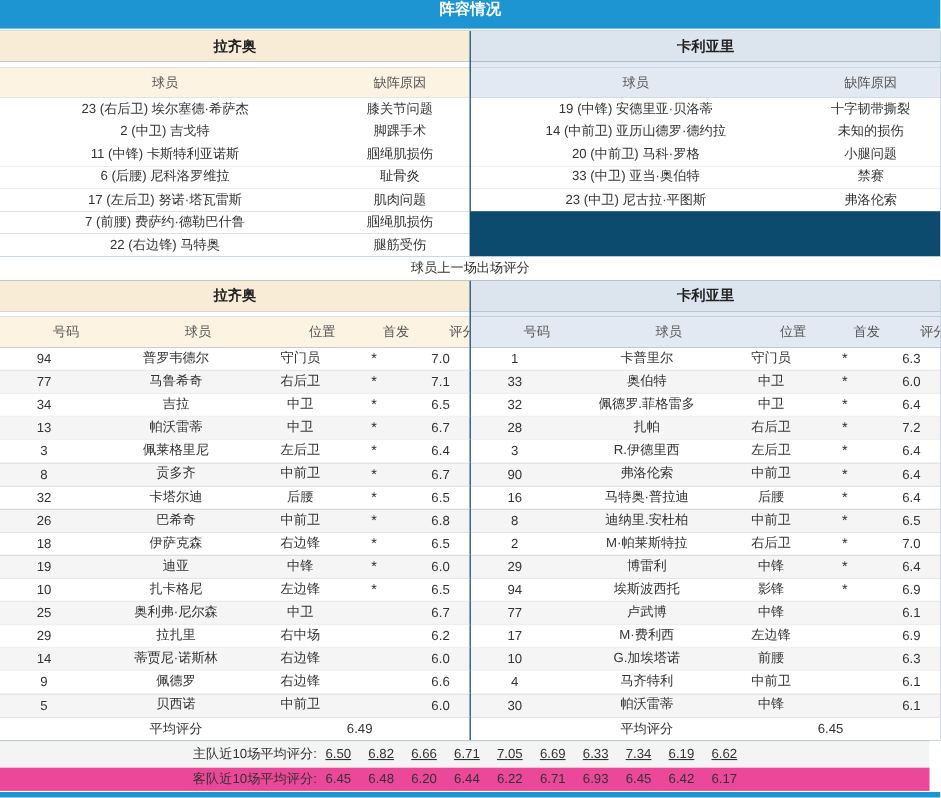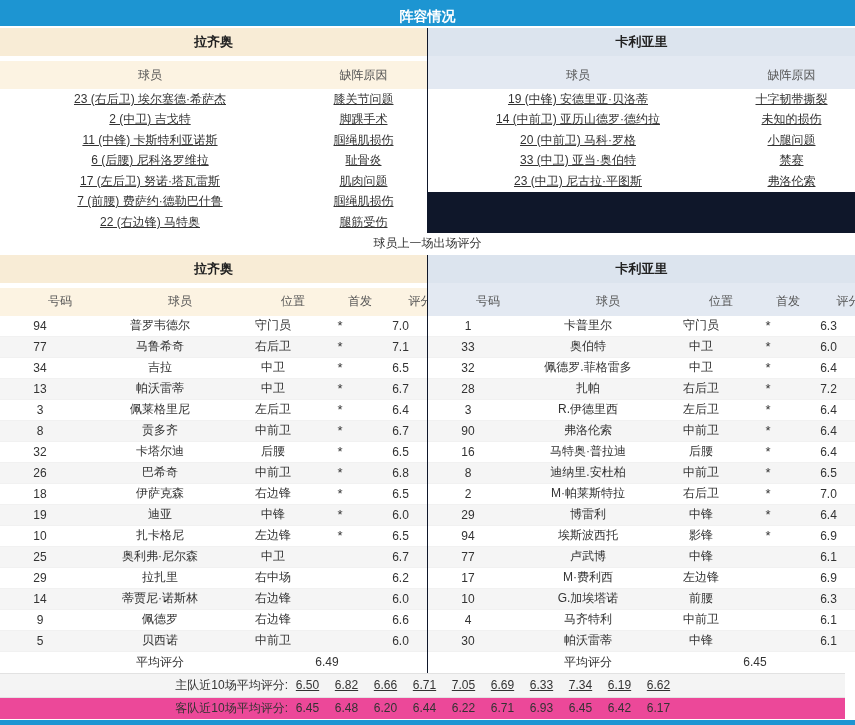--- a/index.html
+++ b/index.html
@@ -3,41 +3,41 @@
 <meta charset="utf-8">
 <style>
   * { margin:0; padding:0; box-sizing:border-box; }
   html,body { background:#fff; }
   body {
     width:855px; height:725px; overflow:hidden;
     font-family:"Liberation Sans","DejaVu Sans",sans-serif;
     font-size:12px; color:#333;
   }
   .topbar { height:26px; background:#1d95d2; color:#fff; font-weight:bold; font-size:14px;
-    display:flex; align-items:flex-end; justify-content:center; margin-bottom:2px; }
+    display:flex; align-items:flex-start; justify-content:center; margin-bottom:2px; }
   .half-row { display:flex; width:855px; }
-  .half { width:427px; background:#0f172a; }
+  .half { width:427px; background:#0c4a6e; }
   .half.right { width:428px; padding-left:1px; }
 
   .band-title { height:28px; display:flex; align-items:center; justify-content:center;
     font-weight:bold; font-size:13px; color:#222; }
   .band-gap { height:5px; }
   .band-head { height:28px; display:flex; align-items:center; color:#555; }
   .home .band-title { background:#f8ecd6; }
   .home .band-gap  { background:#fff; }
   .home .band-head { background:#fcf3e2; }
   .away .band-title { background:#dce4ee; }
   .away .band-gap  { background:#e3e9f2; }
   .away .band-head { background:#e3e9f2; }
 
   
   .ab-col1 { width:300px; text-align:center; }
   .ab-col2 { width:127px; text-align:center; }
   .ab-rows { min-height:143px; }
-  .ab-row { height:20.5px; display:flex; align-items:center; background:#fff;text-decoration:underline; }
+  .ab-row { height:20.5px; display:flex; align-items:center; background:#fff; }
 
   .note-row { height:22px; display:flex; align-items:center; justify-content:center; color:#333; }
 
   
   .rt-head, .rt-row, .rt-avg { display:grid; grid-template-columns:80px 160px 66px 68px 53px;
     align-items:center; text-align:center; }
   .rt-head { height:28px;padding-left:20px; }
   .rt-row { height:21px; background:#fff; border-bottom:1px solid #f1f1f1; }
   .rt-row.alt { background:#f5f5f5; }
   .rt-starter { font-size:13px; }

